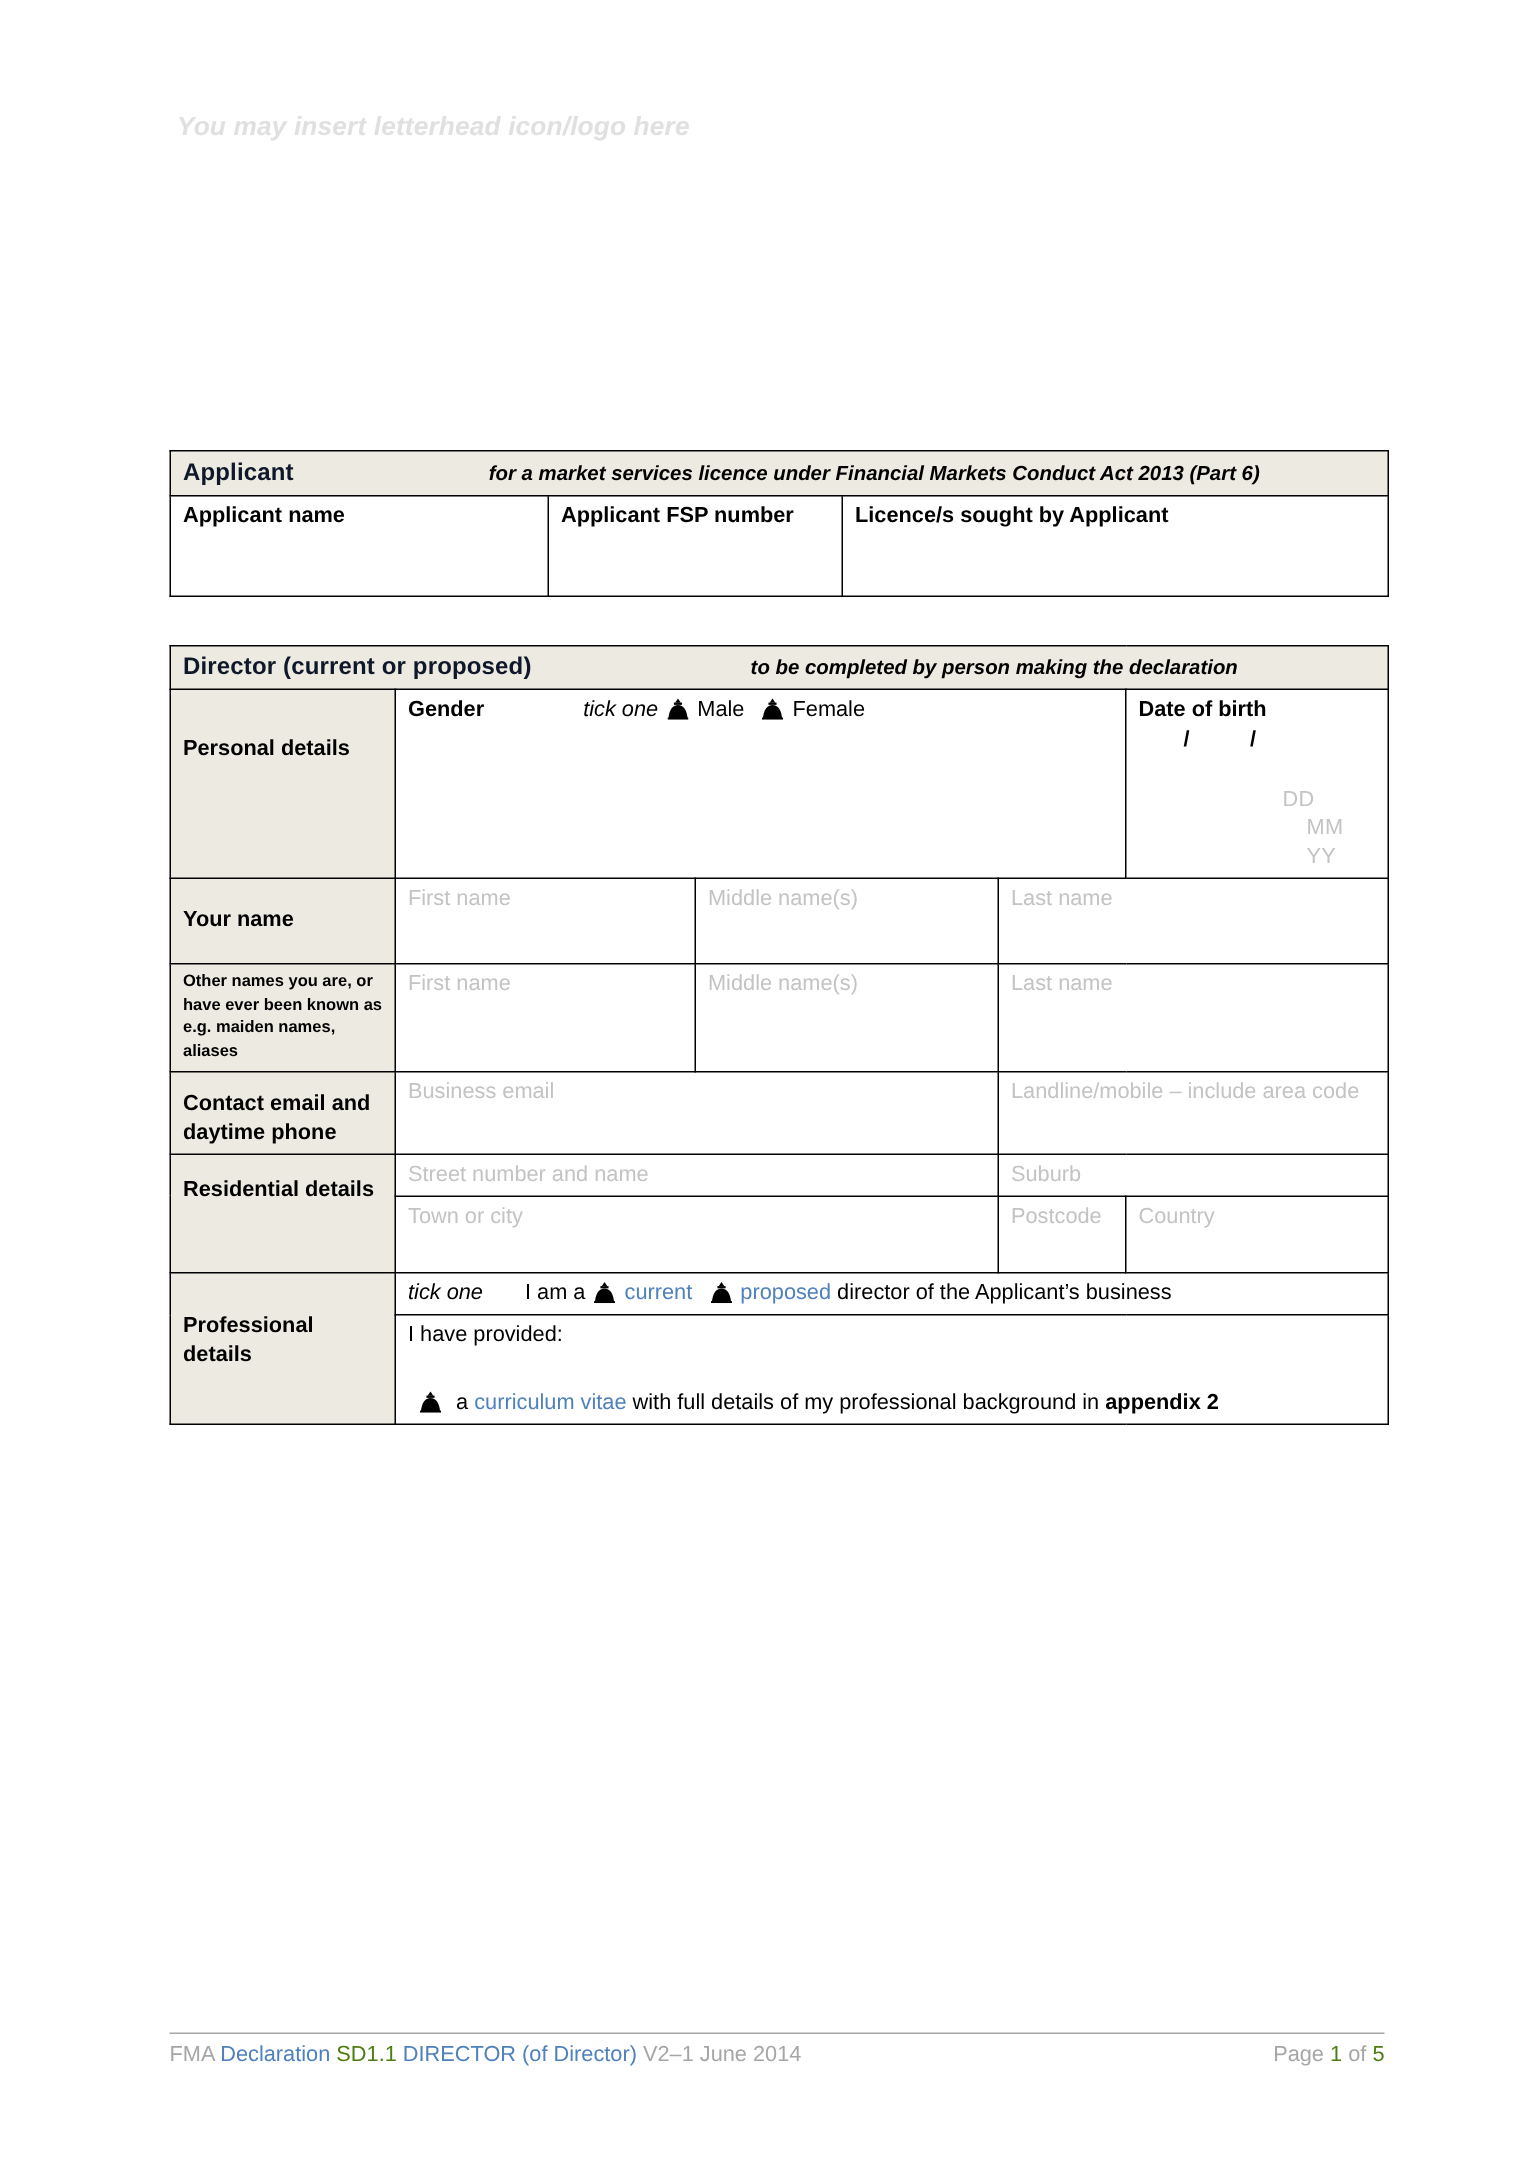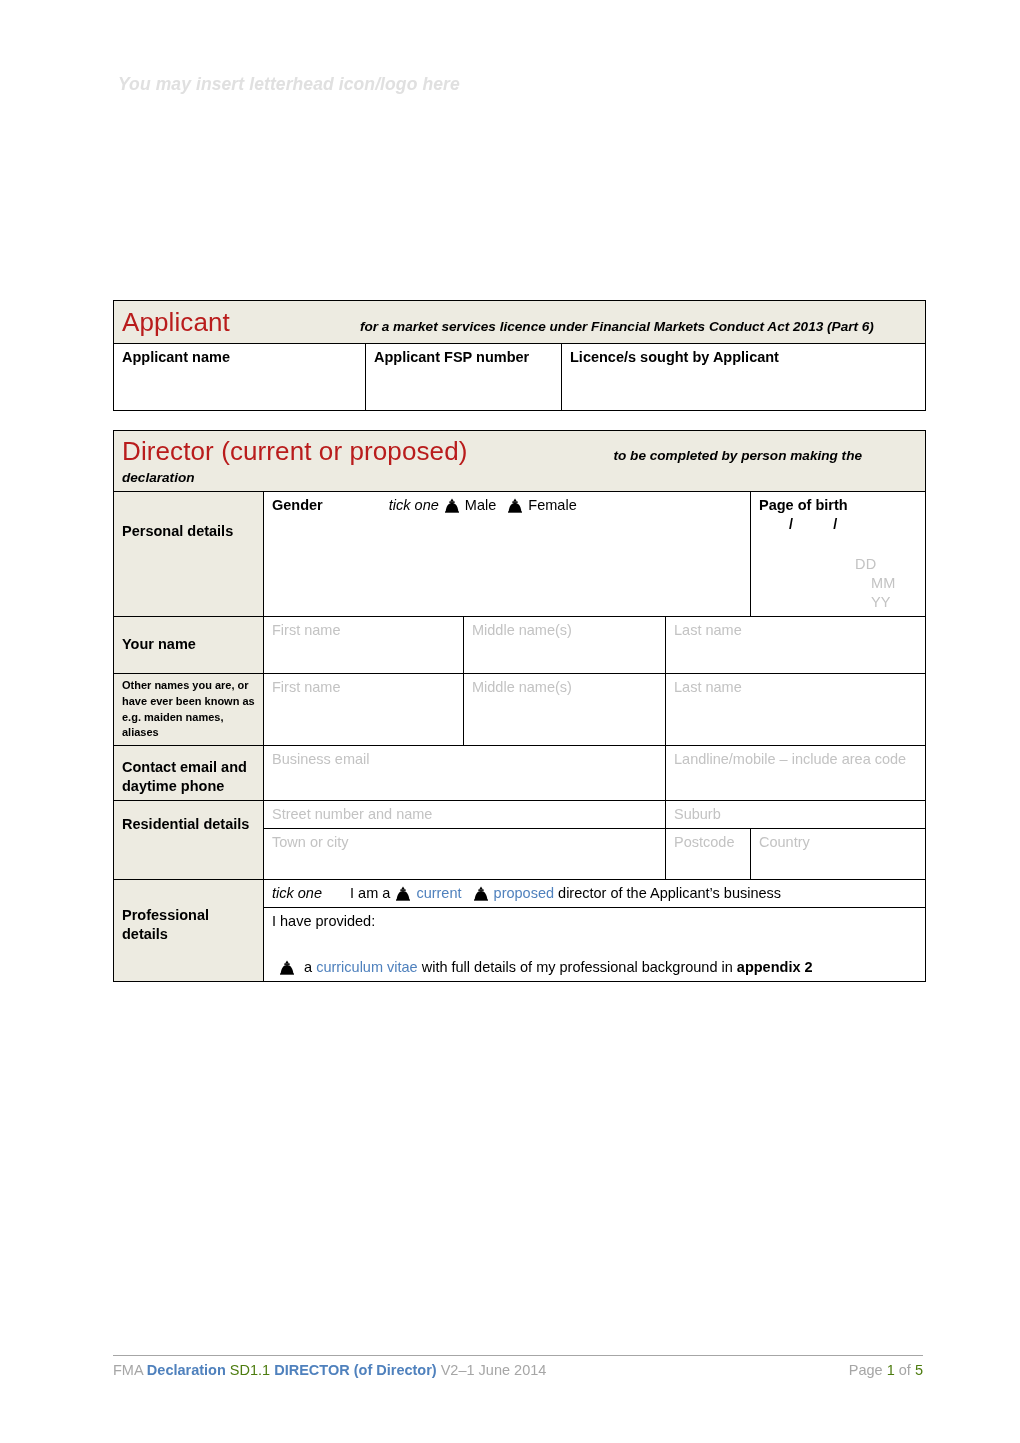--- a/index.html
+++ b/index.html
@@ -53,23 +53,23 @@
   .beige { background: #edebe1; }
   .bandhead {
     background: #edebe1;
     padding-top: 5px;
     padding-bottom: 3px;
   }
   .lbl { font-weight: bold; }
   .ghost { color: #c3c3c3; }
   .blue-dark { color: #4f81bd; }
   .band-title {
-    color: #b91c1c;
-    font-size: 26px;
-    font-weight: normal;
+    color: #0f172a;
+    font-size: 16px;
+    font-weight: bold;
     letter-spacing: 0.1px;
   }
   .band-sub {
     font-style: italic;
     font-weight: bold;
     font-size: 13.6px;
     color: #000;
   }
   .band-row {
     display: block;
@@ -130,21 +130,21 @@
     position: absolute;
     left: 113px;
     top: 1362px;
     width: 810px;
     font-size: 14.5px;
     color: #a6a6a6;
   }
   .footer .left { float: left; }
   .footer .right { float: right; }
   .footer .dk { color: #4d7c0f; font-weight: normal; margin-top: 16px; }
-  .footer .blu { color: #4f81bd; font-weight: bold; }
+  .footer .blu { color: #4f81bd; font-weight: normal; }
 </style>
 </head>
 <body>
 
 <div class="page">
 
   <div class="letterhead">You may insert letterhead icon/logo here</div>
 
   <table class="form-table" id="applicant-table">
     <colgroup>
@@ -212,21 +212,21 @@
             <svg width="14" height="15" viewBox="0 0 14 15">
               <path d="M7 0.6 L5.1 3.5 L8.9 3.5 Z" fill="#000"></path>
               <rect x="4.3" y="3.4" width="5.4" height="1.5" fill="#000"></rect>
               <path d="M7 5 C3.4 5 1.1 8.4 0.6 13.9 L13.4 13.9 C12.9 8.4 10.6 5 7 5 Z" fill="#000"></path>
               <rect x="0" y="13.4" width="14" height="1.3" fill="#000"></rect>
             </svg>
           </span>
           <span>Female</span>
         </td>
         <td colspan="1" style="width:260px">
-          <span class="lbl">Page of birth</span>
+          <span class="lbl">Date of birth</span>
           <span class="dob-slashes" style="margin-left:30px;white-space:pre;">/          /</span>
           <span class="dob-line2" style="display:block;">
             <span>DD</span>
             <span style="margin-left:16px;margin-top:48px;">MM</span>
             <span style="margin-left:16px;margin-top:16px;">YY</span>
           </span>
         </td>
       </tr>
 
       <tr>

